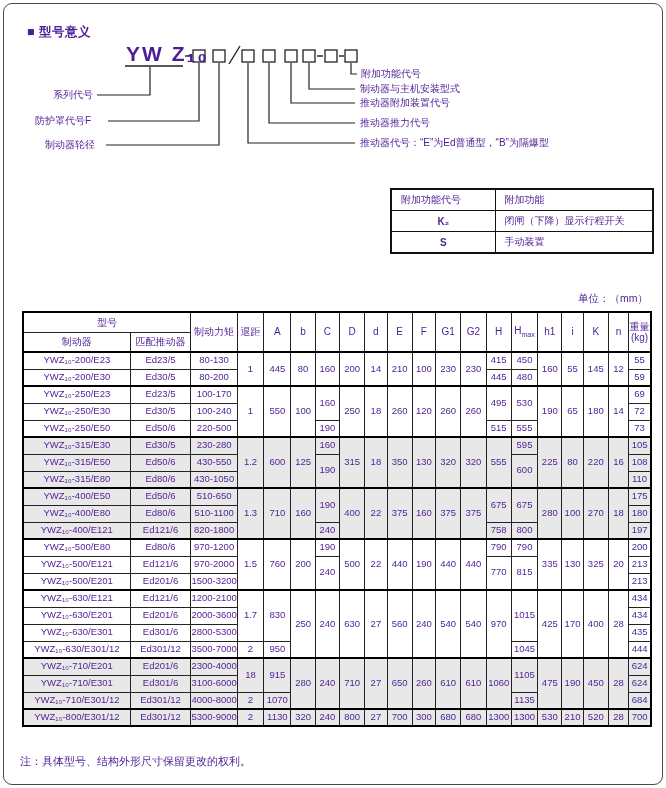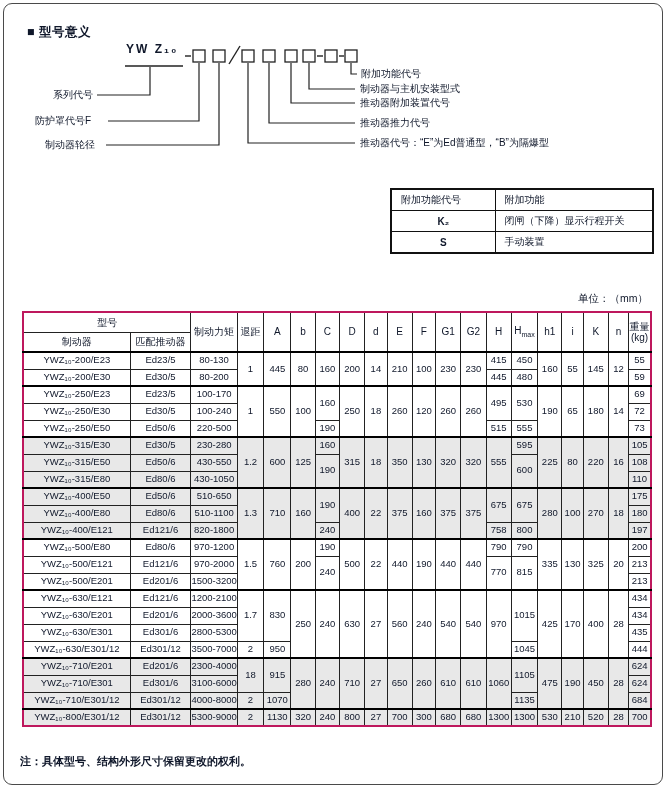--- a/index.html
+++ b/index.html
@@ -1,52 +1,52 @@
 <!DOCTYPE html>
 <html><head>
 <meta charset="utf-8">
 <style>
   html,body{margin:0;padding:0;background:#fff;}
   #page{position:relative;width:666px;height:788px;background:#fff;overflow:hidden;
-        font-family:"Liberation Sans","DejaVu Sans",sans-serif;color:#0f172a;}
+        font-family:"Liberation Sans","DejaVu Sans",sans-serif;color:#4c1d95;}
   #frame{position:absolute;inset:3px;border:1.5px solid #4a4a4a;border-radius:9px;pointer-events:none;}
 
   .sec-title{position:absolute;font-size:12.5px;font-weight:bold;letter-spacing:.5px;}
   #sec1-title{left:27px;top:24px;}
   #sec2-title{left:27px;top:281px;}
   #unit-label{position:absolute;right:18px;top:292px;font-size:10.5px;}
 
   
   #diagram{position:absolute;left:0;top:0;width:666px;height:170px;}
   #diagram svg{position:absolute;left:0;top:0;}
   .dlabel{position:absolute;font-size:10px;white-space:nowrap;line-height:11px;}
-  #model-prefix{position:absolute;left:126px;top:42px;font-size:12px;font-weight:bold;letter-spacing:2px;}
+  #model-prefix{position:absolute;left:126px;top:42px;font-size:21px;font-weight:bold;letter-spacing:2px;}
 
   
   #func-title{position:absolute;left:390px;top:169px;width:262px;text-align:center;
               font-size:11px;font-weight:bold;}
   #func-table{position:absolute;left:390px;top:188px;border-collapse:collapse;table-layout:fixed;width:262px;}
   #func-table td{border:1px solid #111;font-size:10px;height:20px;padding:0 0 0 9px;vertical-align:middle;}
   #func-table{border:2px solid #111;}
   #func-table td.code{text-align:center;padding:0;font-weight:bold;}
   #func-table tr.hdr td.code{text-align:left;padding-left:9px;font-weight:normal;}
 
   
   #main-table{position:absolute;left:22px;top:311px;border-collapse:collapse;table-layout:fixed;
-              width:630px;border:2px solid #be185d;}
+              width:630px;border:2px solid #000000;}
   #main-table th,#main-table td{border:1px solid #222;text-align:center;vertical-align:middle;
               padding:0;font-size:9.5px;line-height:1.15;overflow:hidden;white-space:nowrap;}
   #main-table thead tr{height:20px;}
   #main-table thead th{font-weight:normal;font-size:10px;}
   #main-table tbody tr{height:17px;}
   #main-table tbody tr.sh td{background:#e8e8e8;}
   #main-table tbody tr.gs td{border-top:2px solid #000;}
   #main-table thead tr:first-child th[rowspan]{border-bottom:1px solid #222;}
   #main-table sub{font-size:7px;}
-  #footnote{position:absolute;left:20px;top:754px;font-size:11px;font-weight:bold;}
+  #footnote{position:absolute;left:20px;top:754px;font-size:11px;font-weight:normal;}
 </style>
 </head>
 <body>
 
 <div id="page">
   <div id="frame"></div>
 
   <div class="sec-title" id="sec1-title">■ 型号意义</div>
 
   <div id="diagram">

